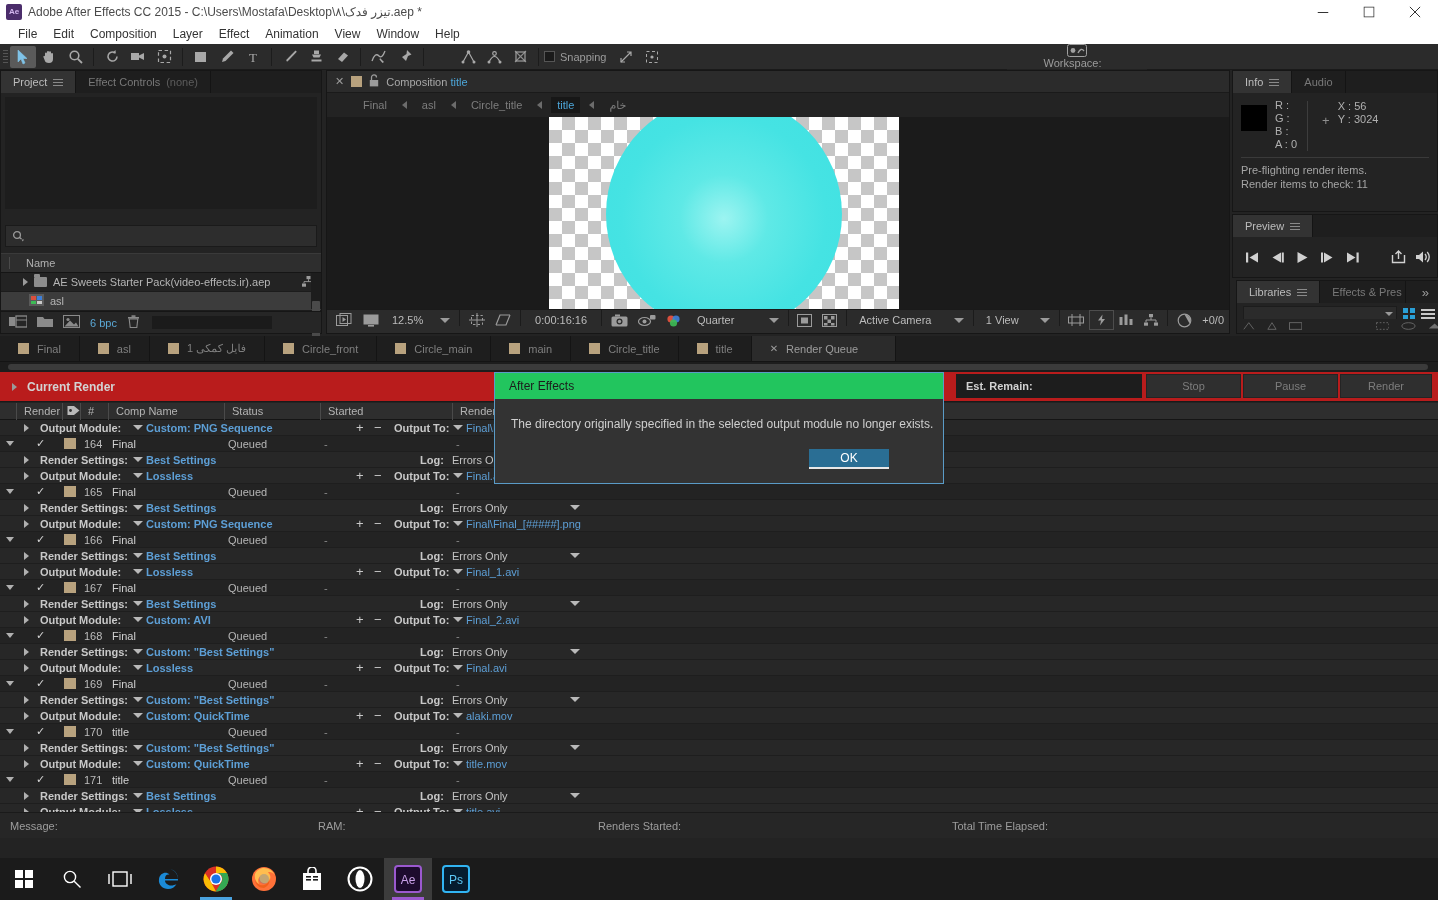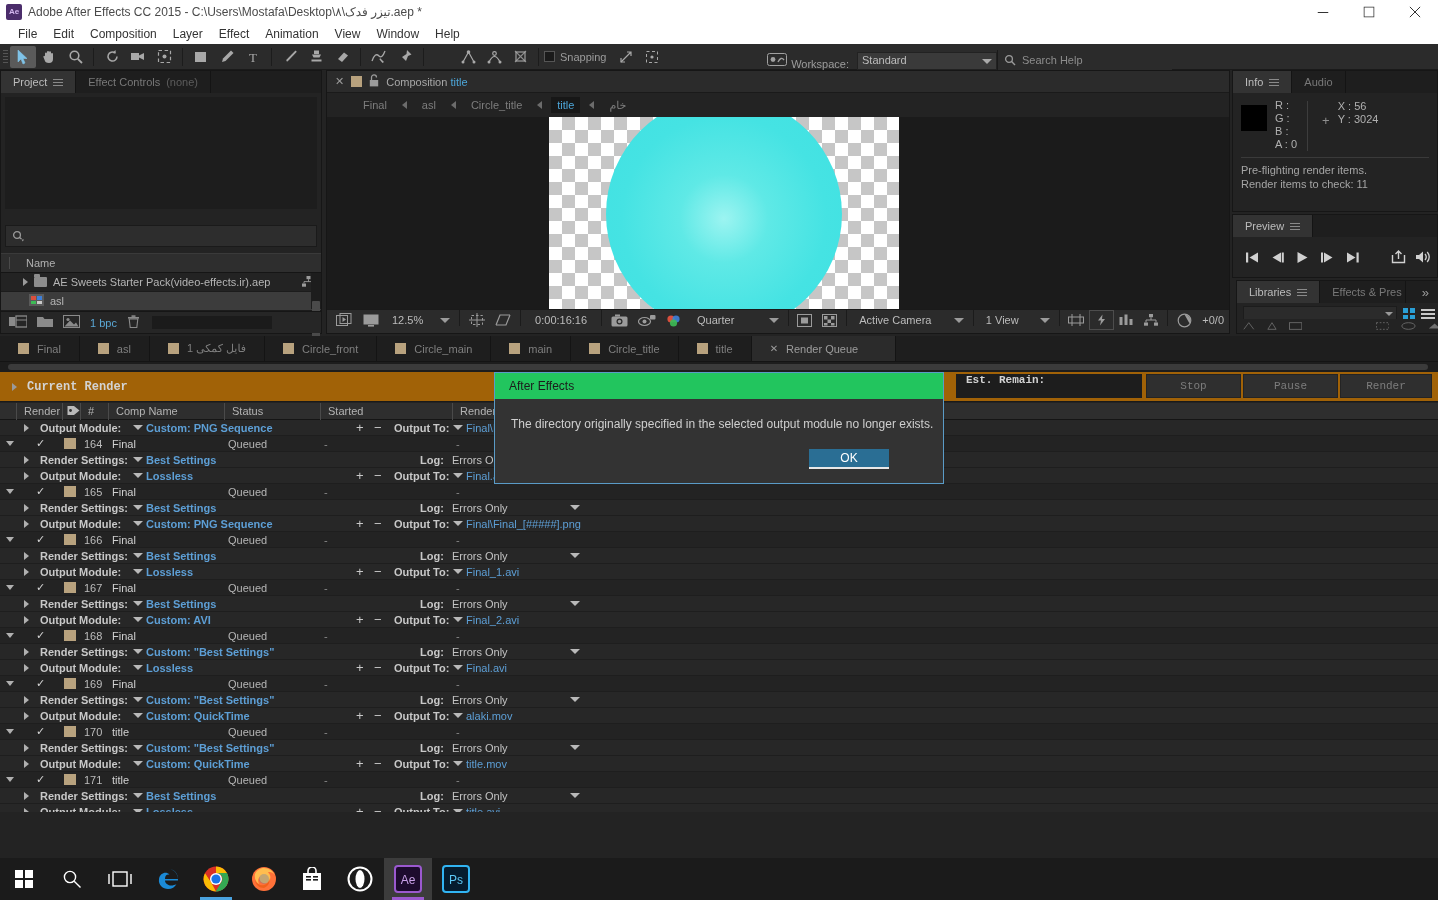--- a/index.html
+++ b/index.html
@@ -29,21 +29,21 @@
   
   .toolbar{ position:absolute; left:0; top:44px; width:1438px; height:26px; background:#2b2b2b;
             border-bottom:1px solid #1a1a1a; display:flex; align-items:center; }
   .grip{ width:10px; height:26px; display:flex; flex-direction:column; justify-content:center; align-items:center; gap:2px;}
   .grip i{ display:block; width:5px; height:1px; background:#555; }
   .tool{ width:26px; height:22px; display:flex; align-items:center; justify-content:center; position:relative; cursor:default;}
   .tool.sel{ background:#5a5a5a; border-radius:2px; }
   .tsep{ width:1px; height:18px; background:#1c1c1c; margin:0 5px; }
   .snapbox{ width:11px;height:11px;background:#1a1a1a;border:1px solid #555; margin-right:5px;}
   .tbl{ font-size:11px; color:#9c9c9c; }
-  .ws-wrap{ position:absolute; right:4px; top:44px; height:26px; display:flex; align-items:flex-end; }
+  .ws-wrap{ position:absolute; right:12px; top:44px; height:26px; display:flex; align-items:center;flex-direction:column; }
   .ws-select{ width:140px; height:18px; background:#3a3a3a; border:1px solid #222; position:relative;
               font-size:11px; color:#bdbdbd; padding:1px 4px; }
   .ws-select .car{ position:absolute; right:4px; top:6px; border-left:5px solid transparent; border-right:5px solid transparent;
                    border-top:5px solid #aaa;}
   .helpbox{ width:175px; height:20px; background:#2b2b2b; border-left:1px solid #1a1a1a; display:flex; align-items:center;
             padding-left:6px; gap:6px; font-size:11px; color:#8d8d8d;}
 
   
   .panel{ position:absolute; background:#232323; border:1px solid #161616; }
   .ptabs{ height:22px; background:#1e1e1e; display:flex; align-items:stretch; }
@@ -138,26 +138,26 @@
   .ctab{ display:flex; align-items:center; gap:8px; padding:0 18px; font-size:11px; color:#7f7f7f;
          border-right:1px solid #141414; cursor:default; white-space:nowrap;}
   .ctab.active{ background:#2b2b2b; color:#9d9d9d;}
   .ctab .sw{ width:11px;height:11px;background:#b8a27e;}
   .ctab .xx{ color:#9b9b9b; font-size:10px;}
 
   
   .rqwrap{ position:absolute; left:0; top:362px; width:1438px; height:476px; background:#232323; }
   .rq-scrollstrip{ position:absolute; left:0; top:0; right:0; height:10px; background:#1d1d1d; }
   .rq-scrollstrip .th{ position:absolute; left:8px; top:2px; width:1420px; height:6px; background:#3b3b3b; border-radius:3px;}
-  .rq-cur{ position:absolute; left:0; top:10px; right:0; height:30px; background:#a16207; border-bottom:1px solid #1a1a1a;
-           display:flex; align-items:center;font-family:Liberation Mono, monospace; }
+  .rq-cur{ position:absolute; left:0; top:10px; right:0; height:30px; background:#b91c1c; border-bottom:1px solid #1a1a1a;
+           display:flex; align-items:center; }
   .rq-cur .tri{ margin:0 10px 0 12px;}
   .rq-cur .lbl{ font-size:12px; color:#d3d3d3; font-weight:bold;}
   .est{ position:absolute; left:956px; top:2px; width:186px; height:24px; background:#1d1d1d;
-        display:flex; align-items:flex-start; padding-left:10px; font-size:11px; color:#d3d3d3; font-weight:bold;}
+        display:flex; align-items:center; padding-left:10px; font-size:11px; color:#d3d3d3; font-weight:bold;}
   .rqbtn{ position:absolute; top:2px; height:24px; width:95px; background:#2f2f2f; border:1px solid #242424;
           display:flex; align-items:center; justify-content:center; font-size:11px; color:#7d7d7d; cursor:default;}
   .rq-hdr{ position:absolute; left:0; top:41px; right:0; height:17px; background:#2e2e2e;
            border-bottom:1px solid #151515; }
   .rq-hdr .hc{ position:absolute; top:0; height:17px; line-height:17px; font-size:11px; color:#b3b3b3;
                border-left:1px solid #4a4a4a; padding-left:7px;}
   .rq-rows{ position:absolute; left:0; top:58px; right:0; bottom:26px; overflow:hidden;}
   .rrow{ height:16px; display:flex; align-items:center; font-size:11px; color:#b5b5b5; position:relative;
          border-bottom:1px solid #1e1e1e; }
   .rrow.comp{ background:#232323; }
@@ -498,21 +498,21 @@
             <path d="M0,2 L6,2 L7.5,4 L16,4 L16,12 L0,12 Z" fill="#8a8a8a"></path>
             </svg>
         </span>
         <span>
           <svg width="17" height="13" viewBox="0 0 17 13">
             <rect x="0.5" y="0.5" width="16" height="12" fill="none" stroke="#8a8a8a"></rect>
             <circle cx="5" cy="4.5" r="1.6" fill="#8a8a8a"></circle>
             <path d="M1.5,11.5 L7,5.5 L11,9.5 L13,7.5 L15.5,11.5 Z" fill="#8a8a8a"></path>
             </svg>
         </span>
-        <span class="bpc">1 bpc</span>
+        <span class="bpc">6 bpc</span>
         <span>
           <svg width="13" height="13" viewBox="0 0 13 13">
             <rect x="1" y="2" width="11" height="1.6" fill="#8a8a8a"></rect>
             <rect x="4.5" y="0.3" width="4" height="1.6" fill="#8a8a8a"></rect>
             <path d="M2.2,4 L10.8,4 L9.8,12.5 L3.2,12.5 Z" fill="none" stroke="#8a8a8a" stroke-width="1.1"></path>
             </svg>
         </span>
         <span style="width:120px;height:13px;background:#1b1b1b;margin-left:2px;"></span>
       </div>
     </div>
@@ -1183,20 +1183,26 @@
         <span class="subval">Lossless</span>
         <span class="plus">+</span>
         <span class="minus">−</span>
         <span class="outl">Output To:</span>
         <span class="outcar"></span>
         <span class="outv">title.avi</span>
       </div>
 
     </div>
 
+    <div class="rq-foot">
+      <span style="left:10px">Message:</span>
+      <span style="left:318px">RAM:</span>
+      <span style="left:598px">Renders Started:</span>
+      <span style="left:952px">Total Time Elapsed:</span>
+    </div>
   </div>
 
   <div class="modal-wrap">
     <div class="modal-hdr">
       <span>After Effects</span>
     </div>
     <div class="modal-body">
       <div class="modal-msg">The directory originally specified in the selected output module no longer exists.</div>
       <div class="modal-ok">
         <span>OK</span>

